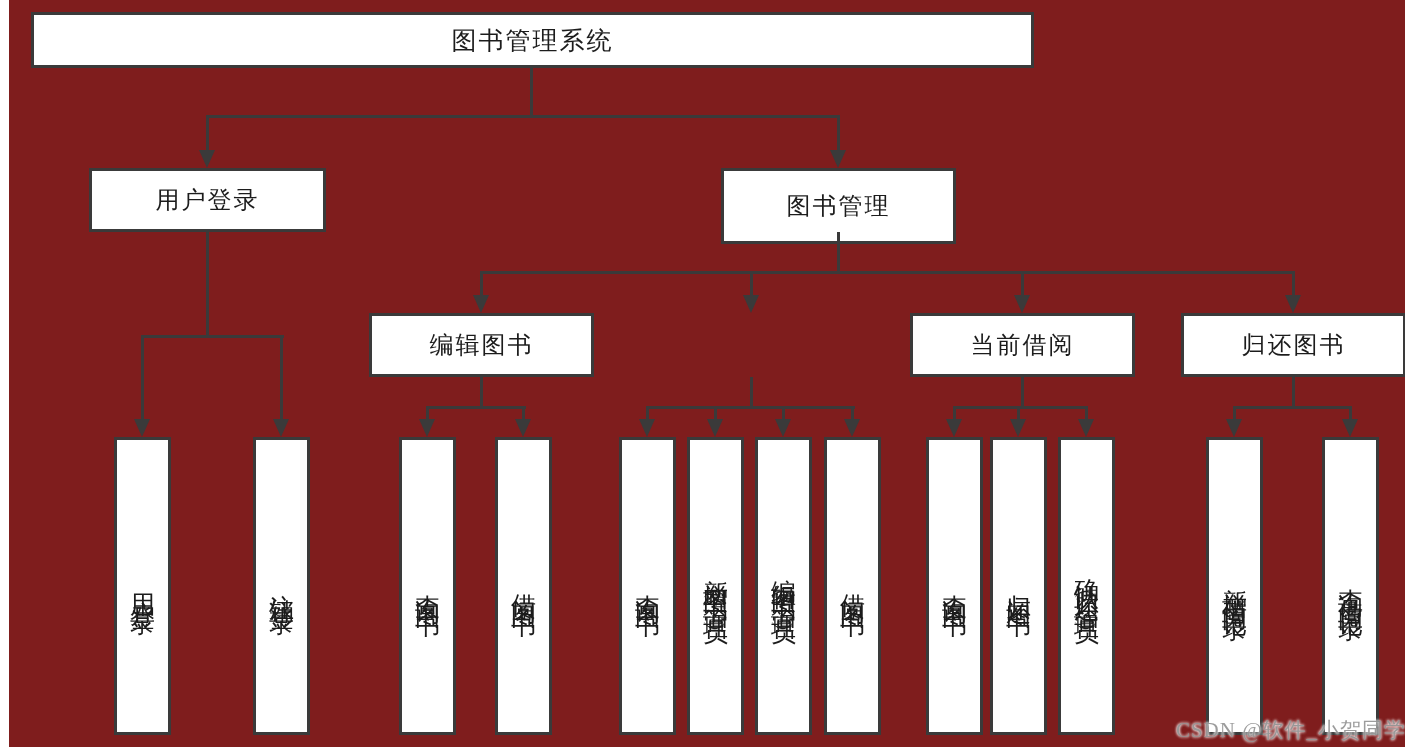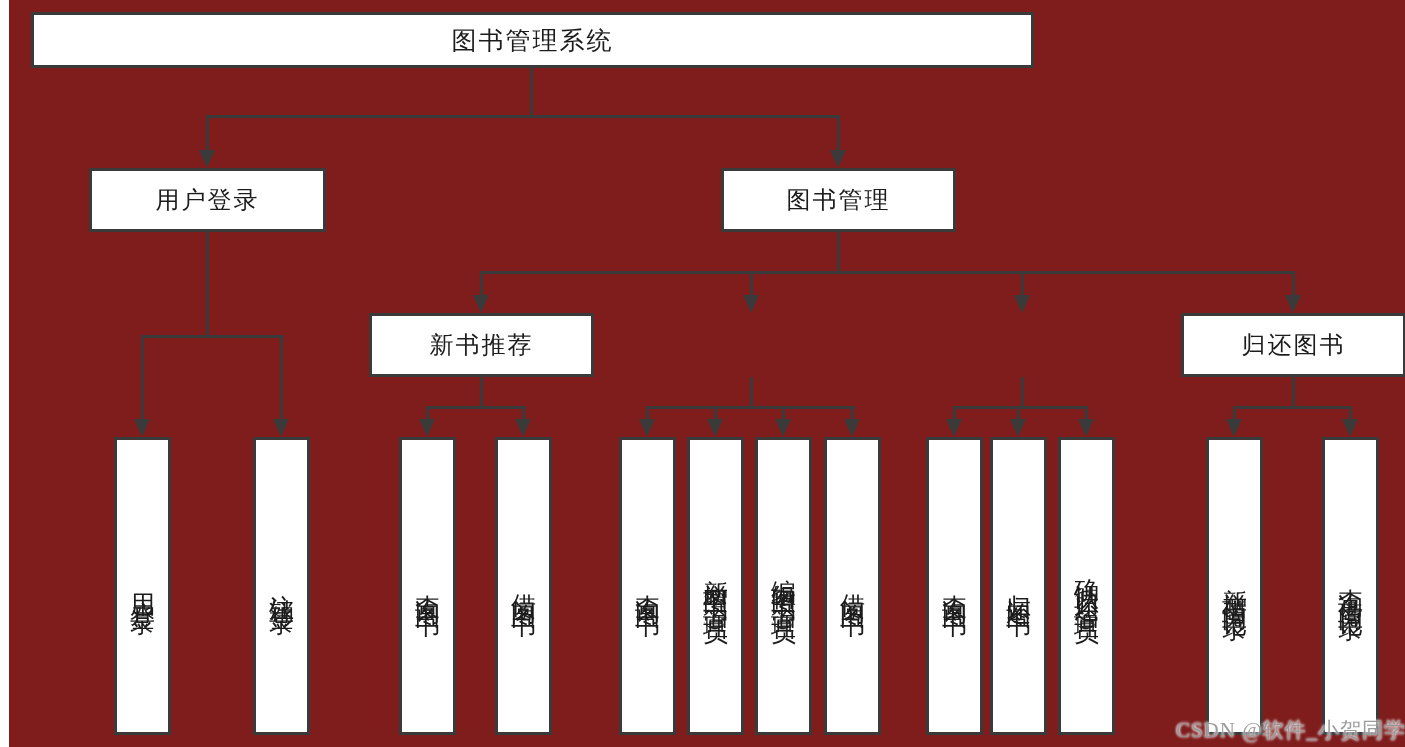--- a/index.html
+++ b/index.html
@@ -78,41 +78,42 @@
   <div class="node root" style="left:22px; top:12px; width:1003px; height:56px;">图书管理系统</div>
 
   <div class="vline" style="left:521px; top:68px; height:49px;"></div>
   <div class="hline" style="left:197px; top:115px; width:634px;"></div>
   <div class="vline" style="left:197px; top:115px; height:38px;"></div>
   <div class="arrow" style="left:190px; top:150px;"></div>
   <div class="vline" style="left:828px; top:115px; height:38px;"></div>
   <div class="arrow" style="left:821px; top:150px;"></div>
 
   <div class="node" style="left:80px; top:168px; width:237px; height:64px;">用户登录</div>
-  <div class="node" style="left:712px; top:168px; width:235px; height:64px;text-align:right;">图书管理</div>
+  <div class="node" style="left:712px; top:168px; width:235px; height:76px;text-align:right;">图书管理</div>
 
   <div class="vline" style="left:197px; top:232px; height:106px;"></div>
   <div class="hline" style="left:132px; top:335px; width:143px;"></div>
   <div class="vline" style="left:132px; top:335px; height:88px;"></div>
   <div class="arrow" style="left:125px; top:419px;"></div>
   <div class="vline" style="left:271px; top:335px; height:88px;"></div>
   <div class="arrow" style="left:264px; top:419px;"></div>
 
   <div class="vline" style="left:828px; top:232px; height:42px;"></div>
   <div class="hline" style="left:471px; top:271px; width:815px;"></div>
   <div class="vline" style="left:471px; top:271px; height:28px;"></div>
   <div class="arrow" style="left:464px; top:295px;"></div>
   <div class="vline" style="left:741px; top:271px; height:28px;"></div>
   <div class="arrow" style="left:734px; top:295px;"></div>
   <div class="vline" style="left:1012px; top:271px; height:28px;"></div>
   <div class="arrow" style="left:1005px; top:295px;"></div>
   <div class="vline" style="left:1283px; top:271px; height:28px;"></div>
   <div class="arrow" style="left:1276px; top:295px;"></div>
 
-  <div class="node" style="left:360px; top:313px; width:225px; height:64px;">新书推荐</div>
+  <div class="node" style="left:360px; top:313px; width:225px; height:64px;">编辑图书</div>
+  <div class="node" style="left:901px; top:313px; width:225px; height:64px;">当前借阅</div>
   <div class="node" style="left:1172px; top:313px; width:225px; height:64px;">归还图书</div>
 
   <div class="vline" style="left:471px; top:377px; height:32px;"></div>
   <div class="hline" style="left:417px; top:406px; width:100px;"></div>
   <div class="vline" style="left:417px; top:406px; height:17px;"></div>
   <div class="arrow" style="left:410px; top:419px;"></div>
   <div class="vline" style="left:513px; top:406px; height:17px;"></div>
   <div class="arrow" style="left:506px; top:419px;"></div>
 
   <div class="vline" style="left:741px; top:377px; height:32px;"></div>

